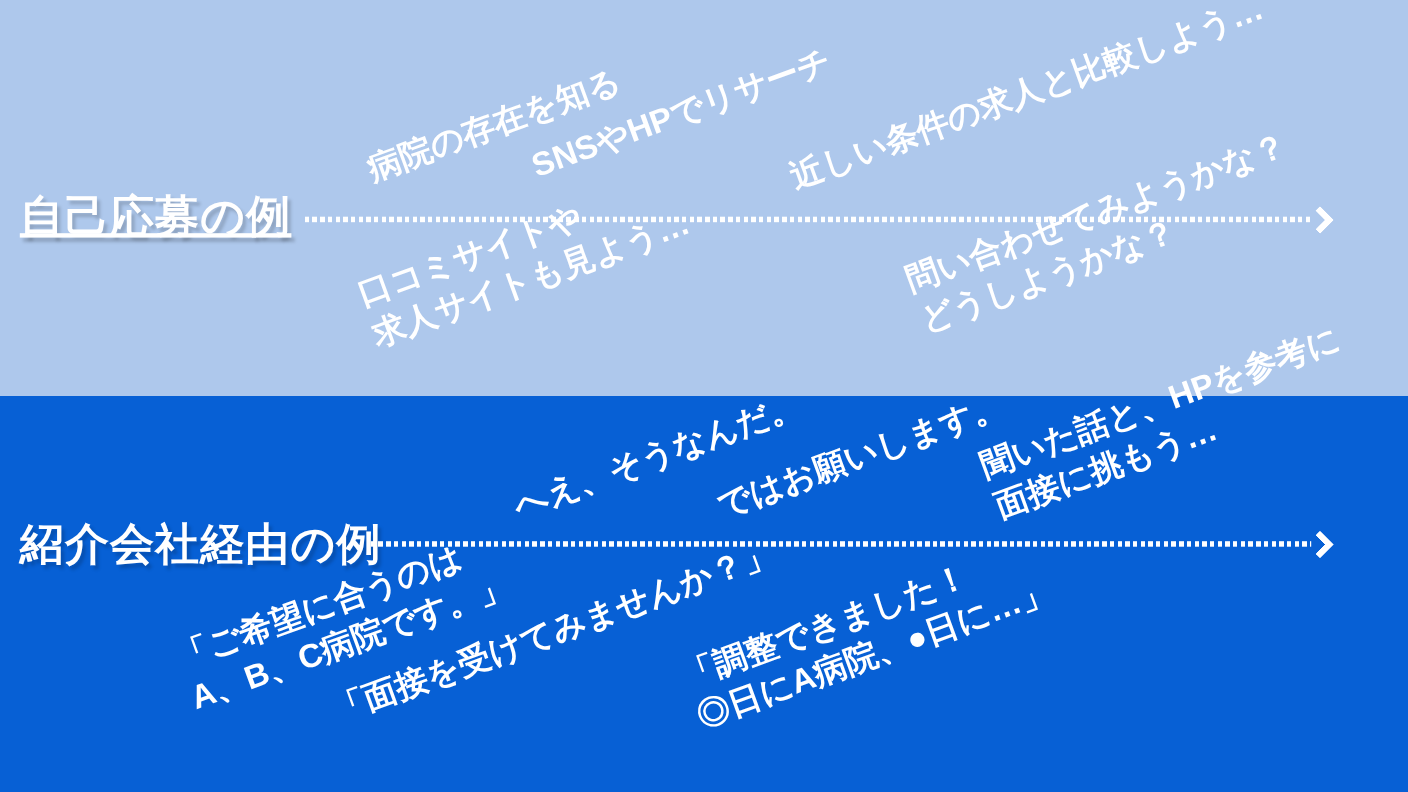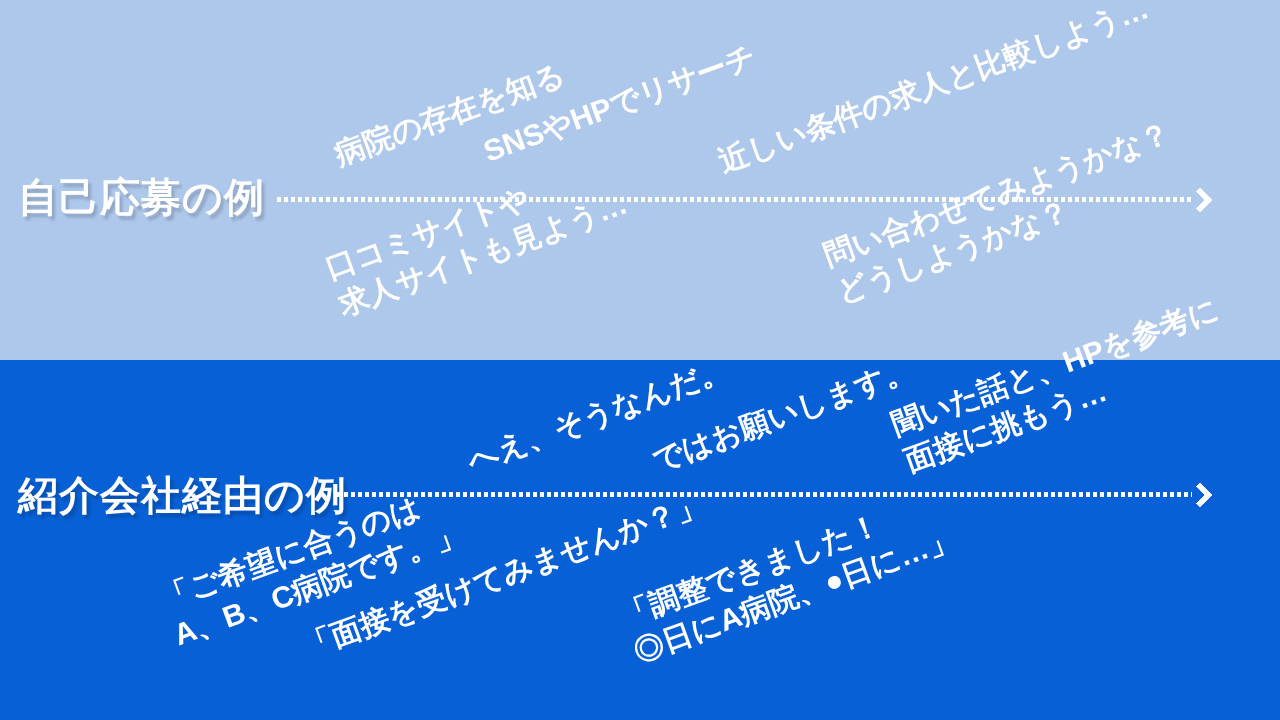--- a/index.html
+++ b/index.html
@@ -18,21 +18,21 @@
 
   .title {
     position: absolute;
     margin: 0;
     font-size: 40px;
     line-height: 1.05;
     white-space: nowrap;
     letter-spacing: 1px;
     text-shadow: 3px 4px 3px rgba(0,0,0,0.18);
   }
-  #title-top { left: 18px; top: 176px; }
+  #title-top { left: 18px; top: 176px; text-decoration: underline; }
   #title-bottom { left: 18px; top: 114px; }
 
   .dotline {
     position: absolute;
     height: 5px;
     background: repeating-linear-gradient(90deg, var(--text,#fff) 0 4px, transparent 4px 7px);
   }
   #line-top { left: 277px; top: 197px; width: 915px; }
   #line-bottom { left: 337px; top: 132px; width: 855px; }
 

